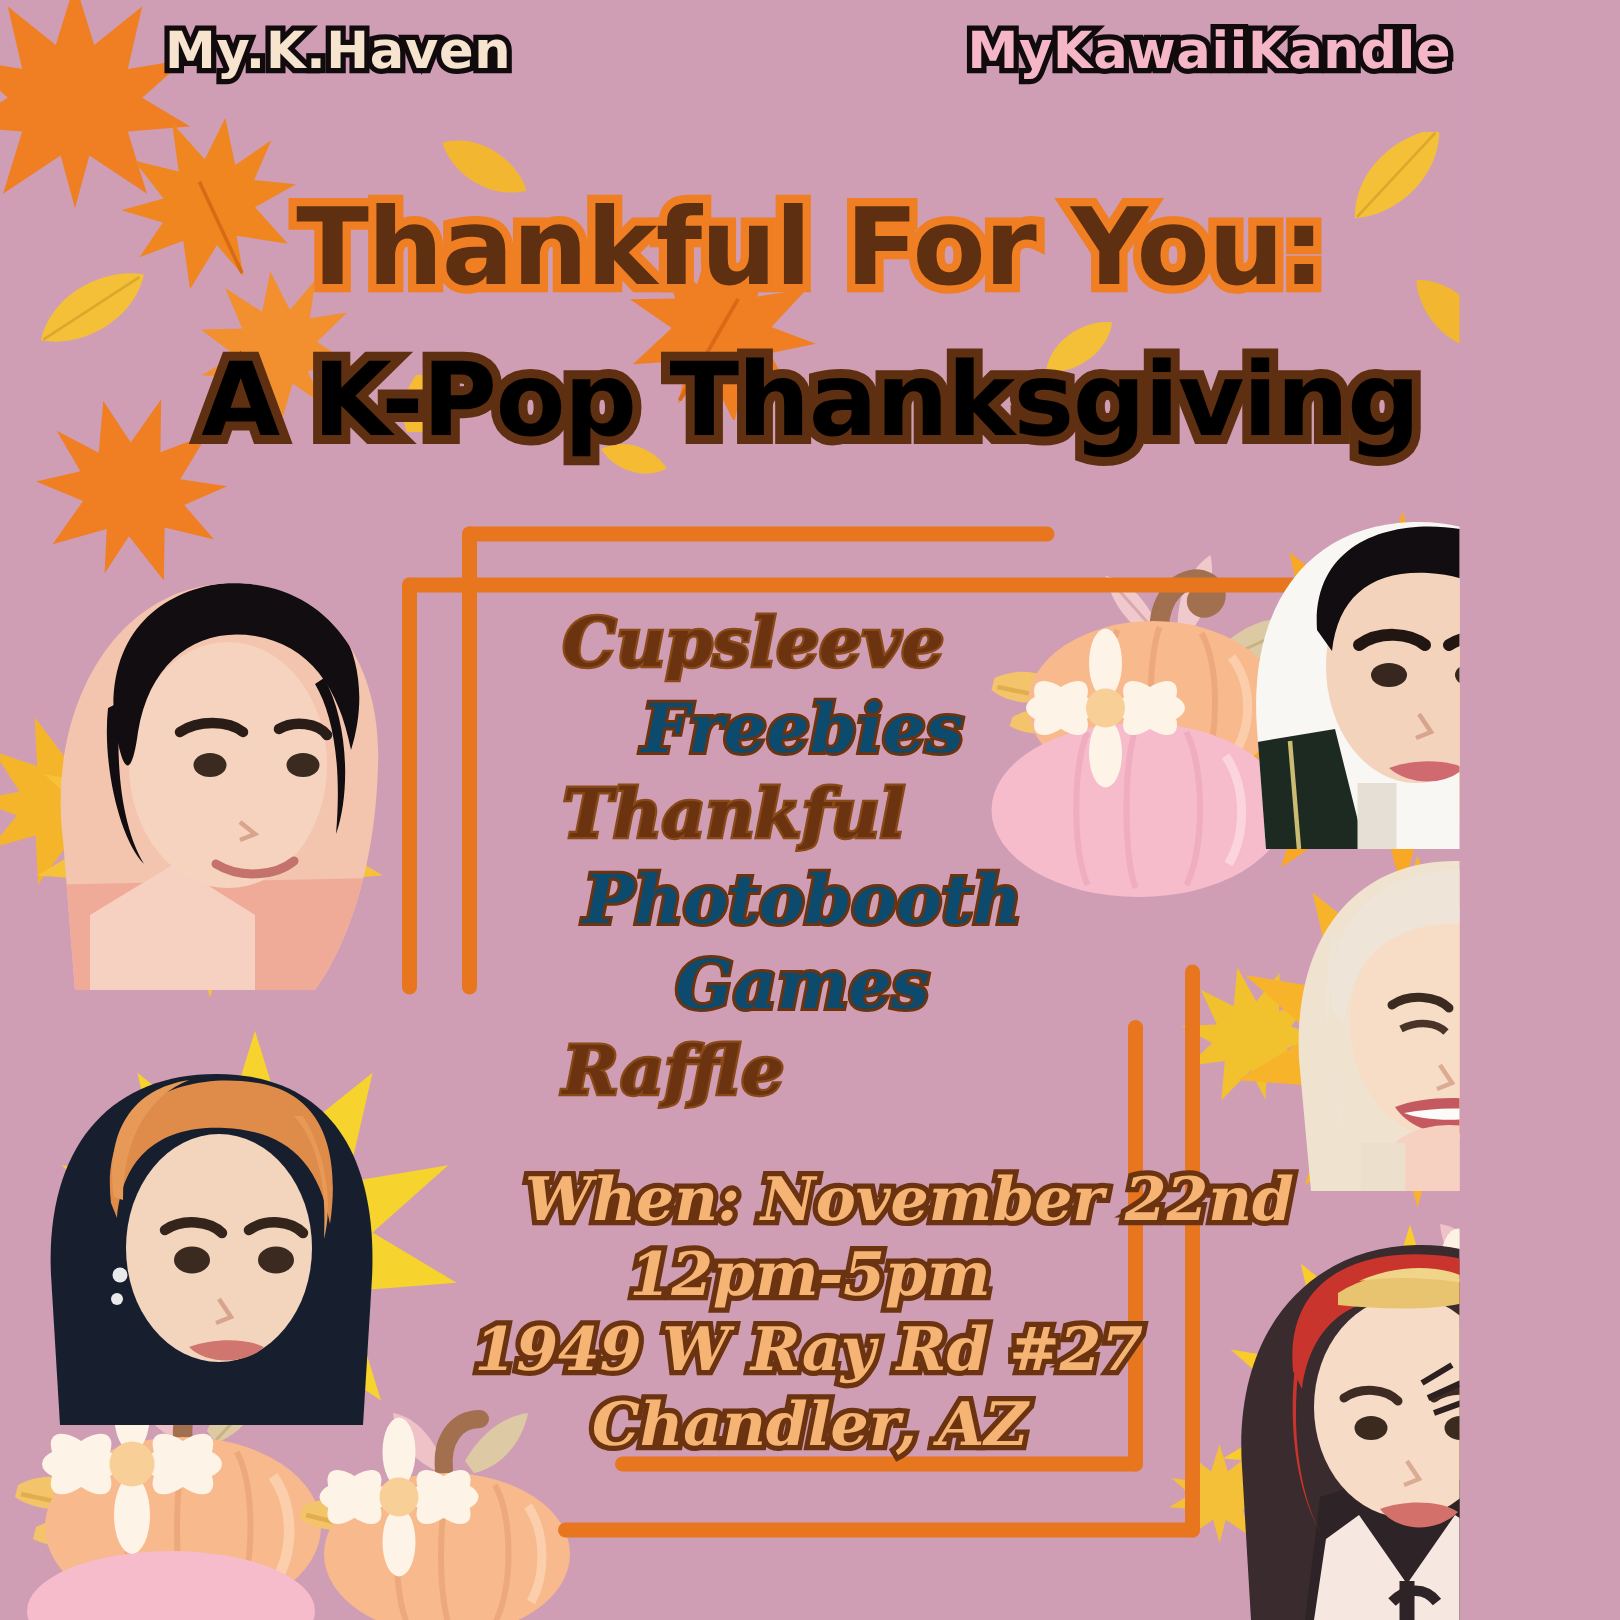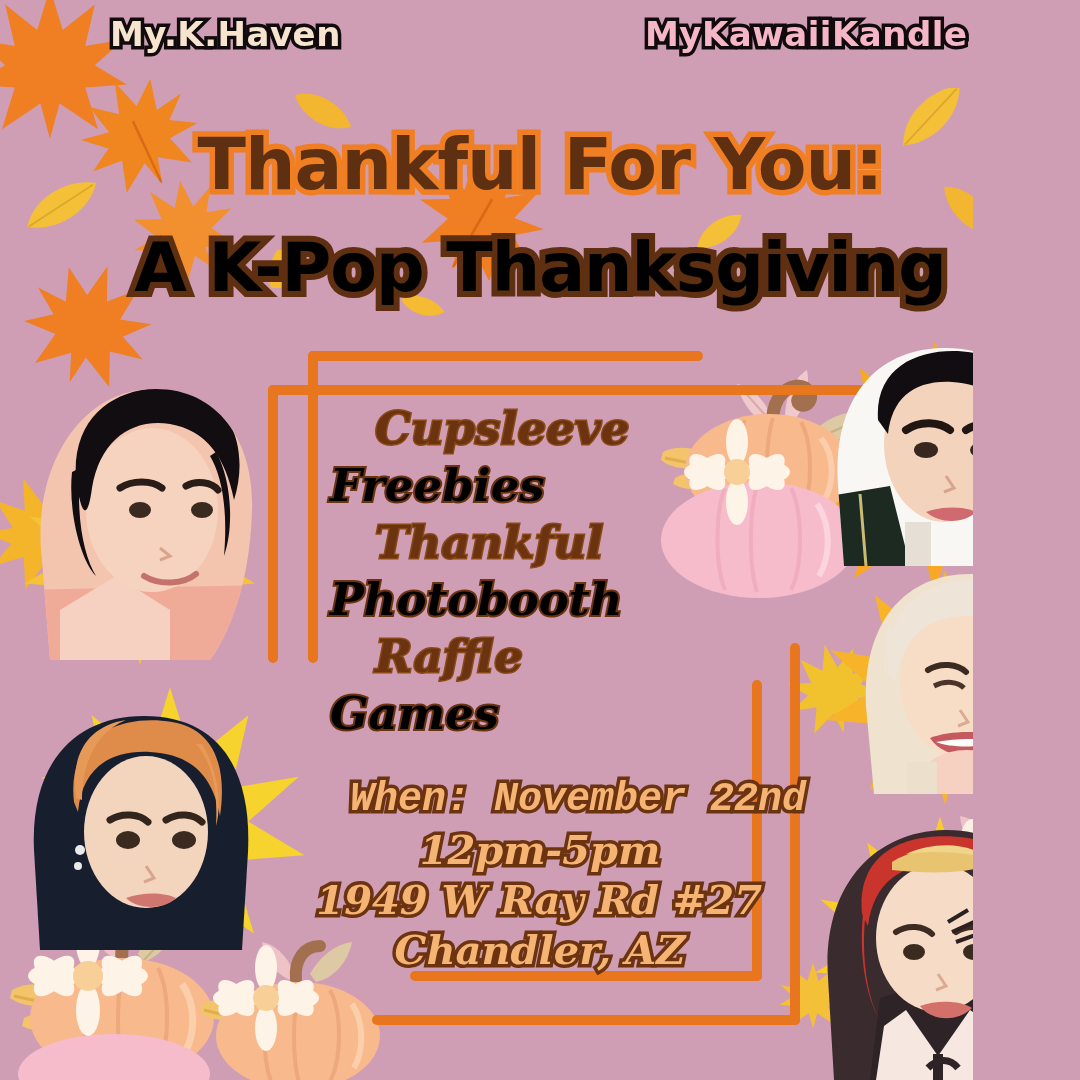--- a/index.html
+++ b/index.html
@@ -72,34 +72,34 @@
   #features { position:absolute; left:330px; top:400px; width:420px; }
   .feature {
     font-family:"DejaVu Serif", serif;
     font-weight:bold;
     font-style:italic;
     font-size:45px;
     line-height:57px;
     white-space:nowrap;
   }
   .feature.dark { color:#6b3310; -webkit-text-stroke:3px #8a4a18; paint-order:stroke fill; text-align:left; padding-left:45px; }
-  .feature.light{ color:#000000; -webkit-text-stroke:4px #6b3310; paint-order:stroke fill; text-align:left; padding-right:10px; }
+  .feature.light{ color:#0c4a6e; -webkit-text-stroke:4px #6b3310; paint-order:stroke fill; text-align:center; padding-right:10px; }
 
   
   #details { position:absolute; left:300px; top:775px; width:480px; }
   .detail {
     font-family:"DejaVu Serif", serif;
     font-weight:bold; font-style:italic;
     font-size:40px; line-height:50px;
     color:#f5b474;
     -webkit-text-stroke:7px #6b3310;
     paint-order:stroke fill;
     white-space:nowrap;
   }
-  .detail.l { text-align:center;  padding-left:50px;font-family:Liberation Mono, monospace; }
+  .detail.l { text-align:center;  padding-left:50px; }
   .detail.c { text-align:center; }
   .detail.r { text-align:right; padding-right:18px; }
 </style>
 </head>
 <body>
 
 <div id="poster">
 
   <svg class="leaf" style="left:-30px; top:-18px;" width="160" height="160" viewBox="0 0 100 100">
     <path d="M50 4 L58 30 L78 14 L72 40 L96 36 L78 52 L98 64 L72 66 L80 92 L56 76 L50 98 L44 76 L20 92 L28 66 L2 64 L22 52 L4 36 L28 40 L22 14 L42 30 Z" fill="#ef7f22"></path>
@@ -495,22 +495,22 @@
   <div class="handle" id="handle-right">MyKawaiiKandle</div>
 
   <div class="title-line" id="title-1">Thankful For You:</div>
   <div class="title-line" id="title-2">A K-Pop Thanksgiving</div>
 
   <div id="features">
     <div class="feature dark">Cupsleeve</div>
     <div class="feature light">Freebies</div>
     <div class="feature dark">Thankful</div>
     <div class="feature light">Photobooth</div>
+    <div class="feature light">Games</div>
     <div class="feature dark">Raffle</div>
-    <div class="feature light">Games</div>
   </div>
 
   <div id="details">
     <div class="detail l">When: November 22nd</div>
     <div class="detail c">12pm-5pm</div>
     <div class="detail r">1949 W Ray Rd #27</div>
     <div class="detail c">Chandler, AZ</div>
   </div>
 
 </div>

